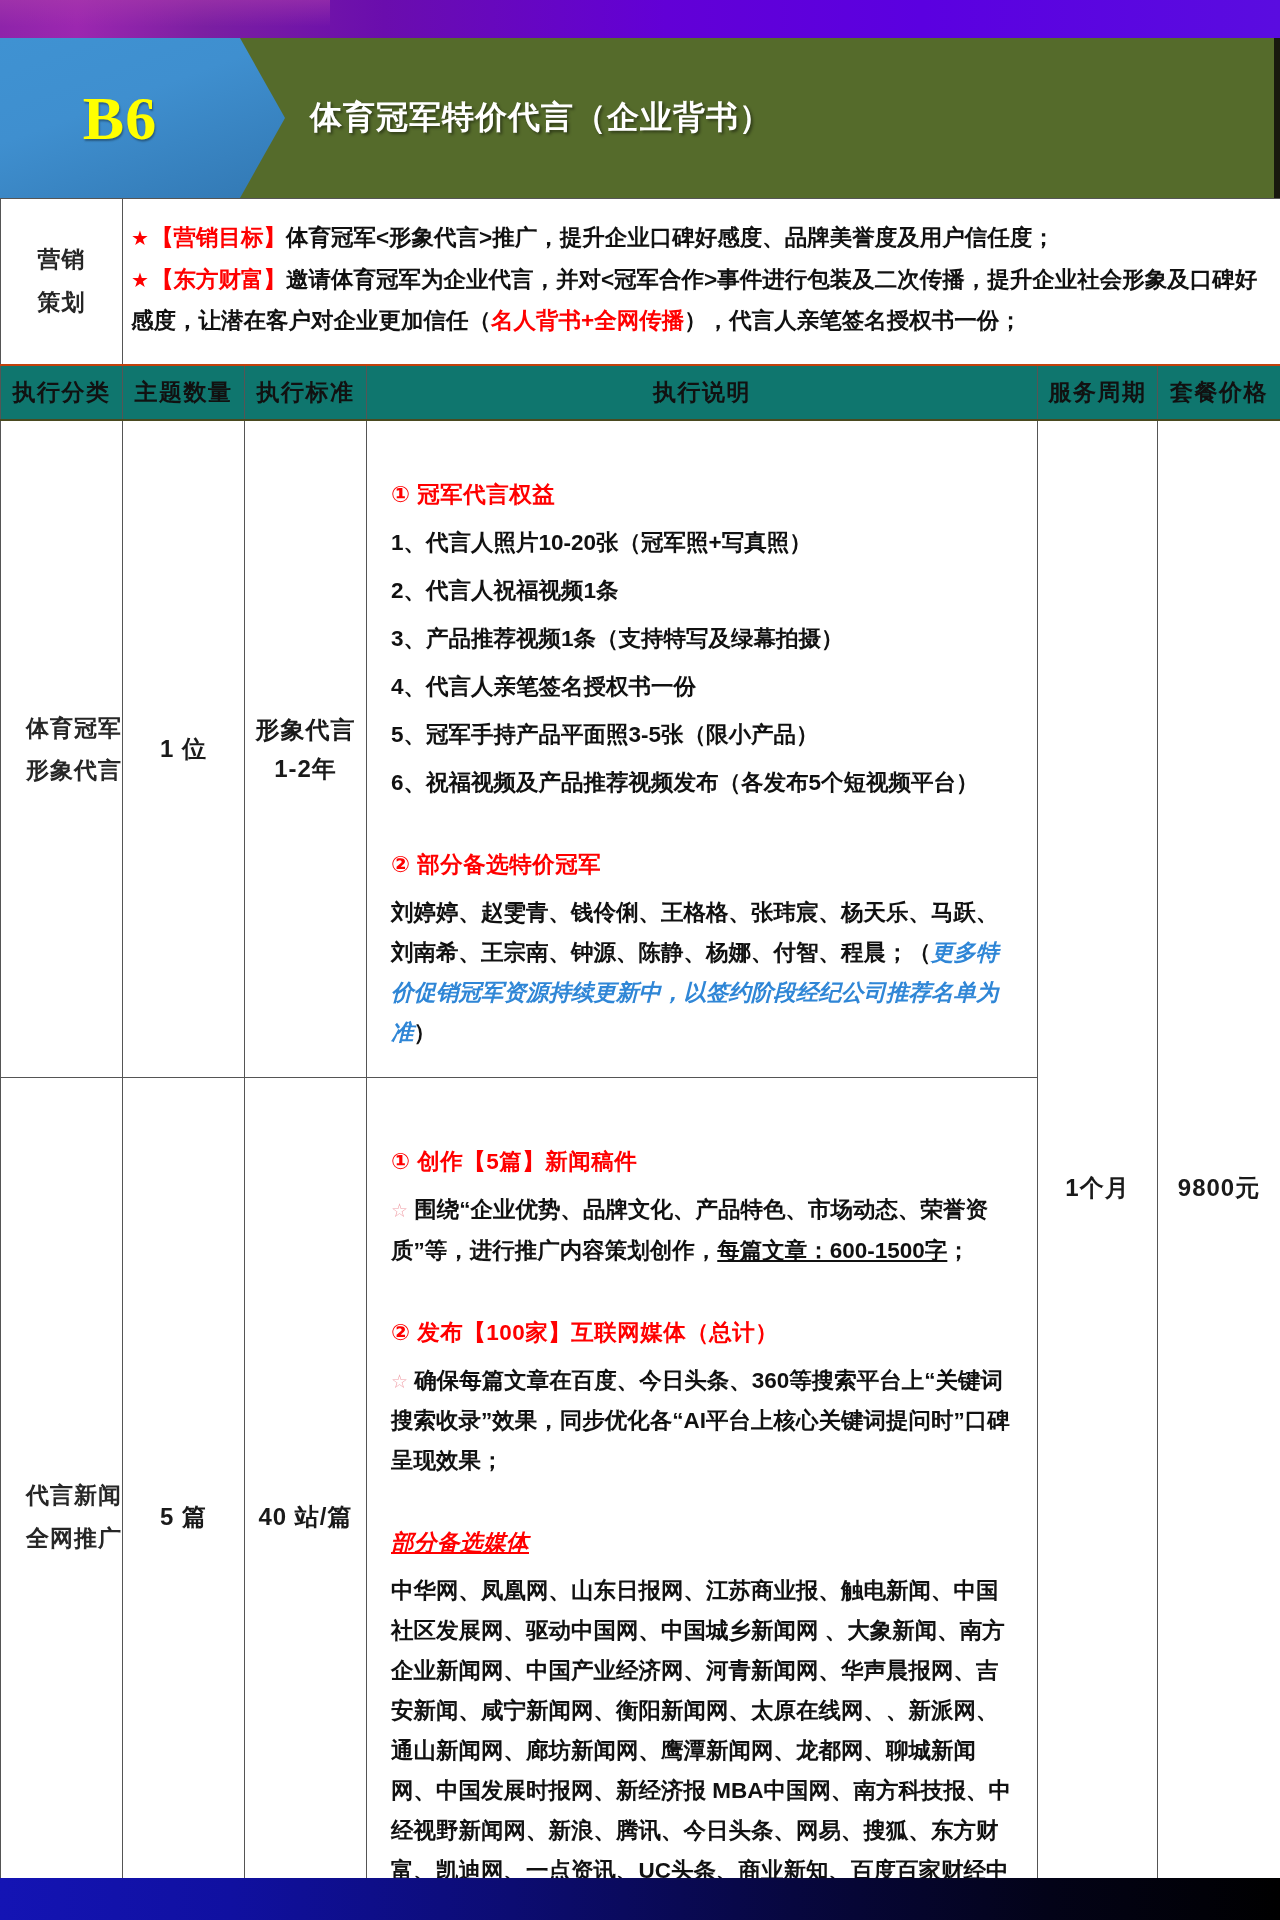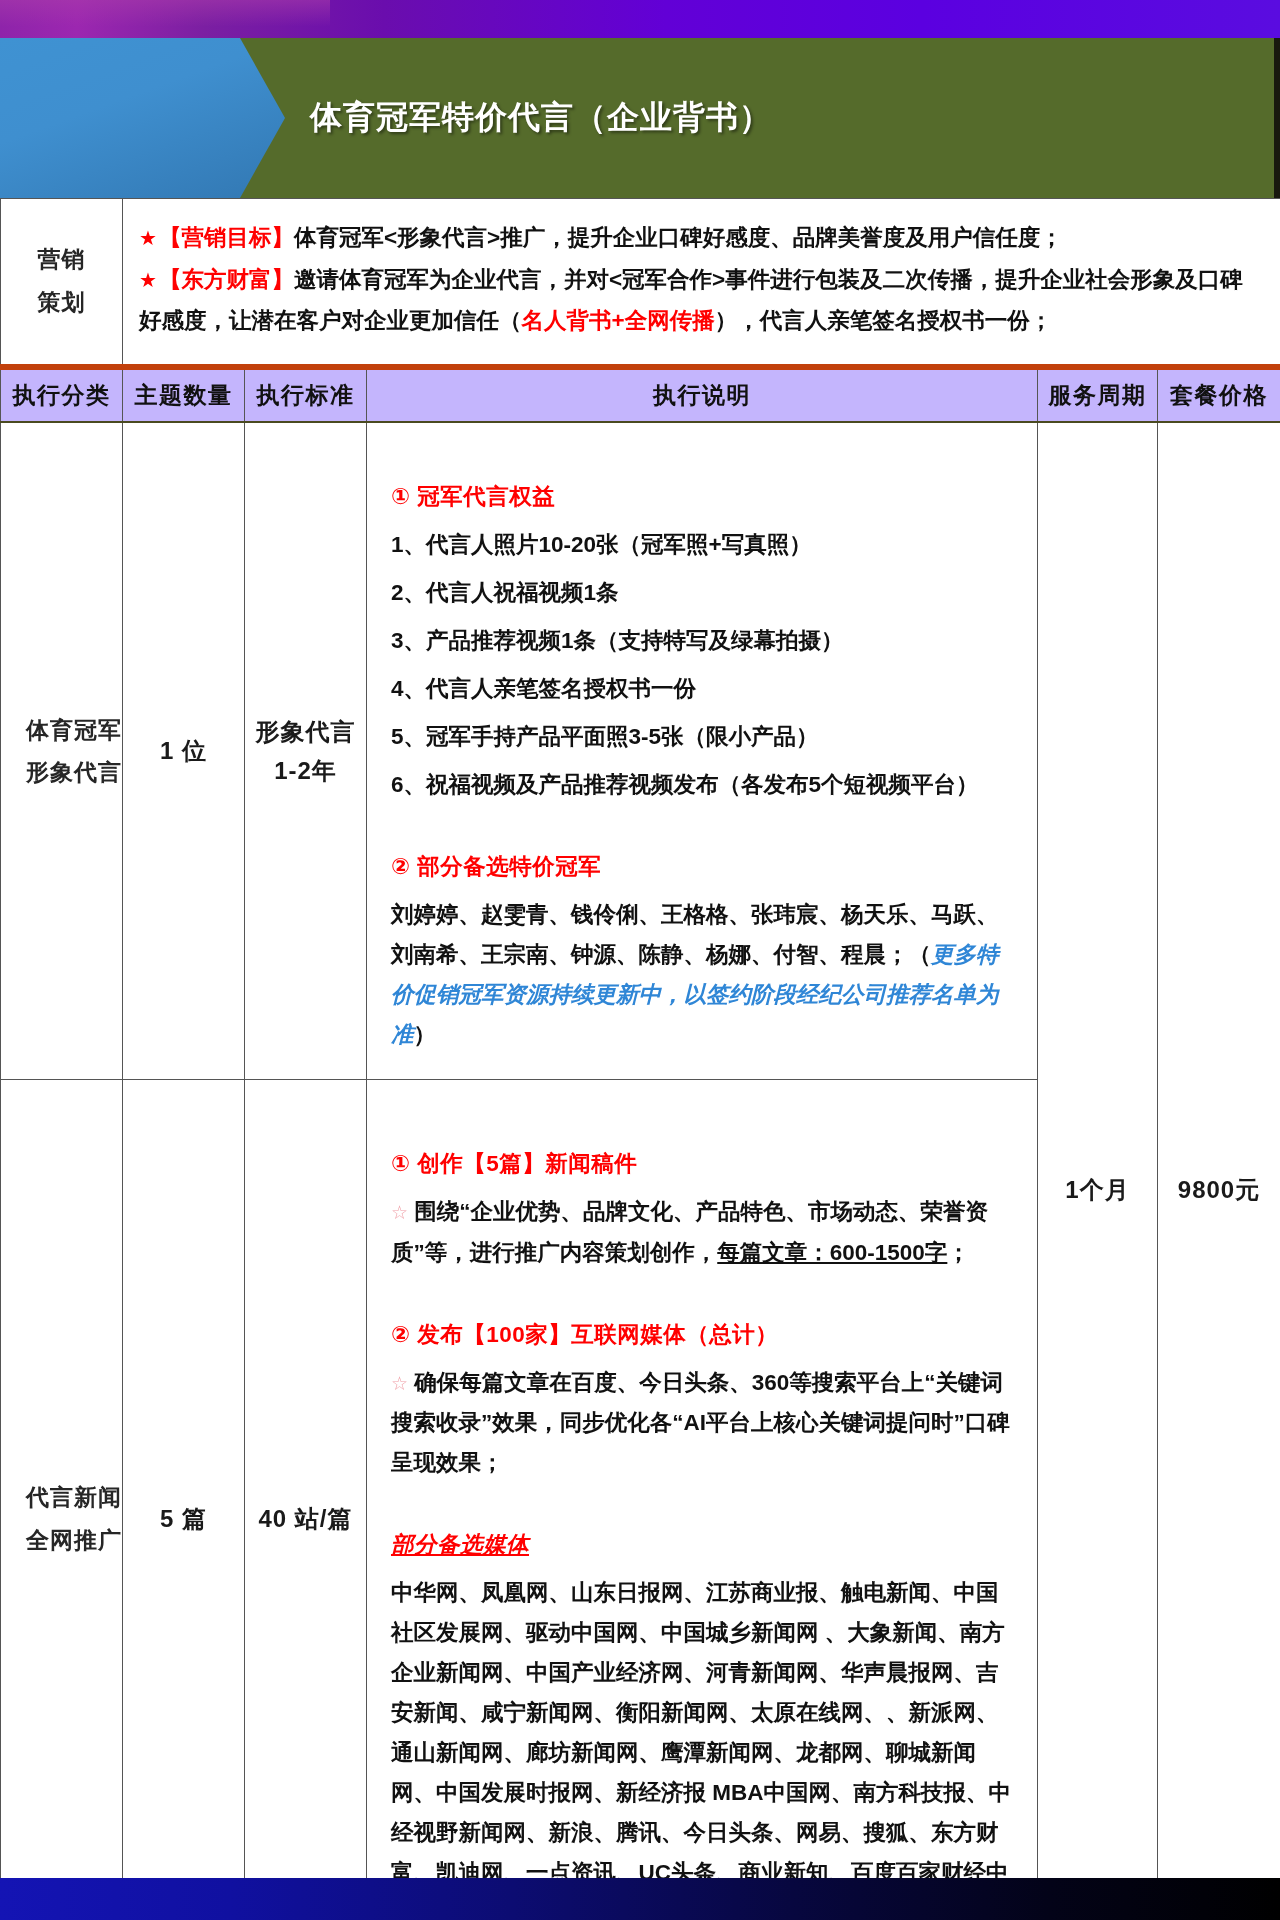--- a/index.html
+++ b/index.html
@@ -100,40 +100,40 @@
     background: #fbe5d5;
     text-align: center;
     font-size: 23px;
     font-weight: 700;
     color: #262626;
     line-height: 1.9;
     letter-spacing: 1px;
     border-left: none;
   }
   .mk-body {
-    padding: 18px 18px 22px 16px;
+    padding: 18px 18px 22px 8px;
     font-size: 22.5px;
     line-height: 1.85;
     color: #111111;
     font-weight: 700;
   }
   .mk-body p { margin: 0; }
   .star { color: #ff0000; font-size: 20px; margin-right: 2px; }
   .red-b { color: #ff0000; font-weight: 700; }
 
   
   .hdr td {
-    background: #c4b5fd;
+    background: #0f766e;
     text-align: center;
     font-size: 23px;
     font-weight: 700;
     color: #111111;
     height: 55px;
     letter-spacing: 1.5px;
-    border-top: 6px solid #c2410c;
+    border-top: 2px solid #c2410c;
     border-bottom: 2px solid #4a4a20;
   }
 
   
   .ctr {
     text-align: center;
     font-size: 24px;
     color: #1a1a1a;
     font-weight: 600;
     line-height: 1.65;
@@ -191,20 +191,21 @@
 </style>
 </head>
 <body>
 
 <div id="page">
 
   <div class="purple-strip"></div>
 
   <div class="banner">
     <div class="chevron"></div>
+    <div class="chevron-label">B6</div>
     <div class="banner-title">体育冠军特价代言（企业背书）</div>
     <div class="banner-dark-edge"></div>
   </div>
 
   <table class="tbl">
     <colgroup>
       <col class="c-cat">
         <col class="c-num">
         <col class="c-std">
       <col class="c-desc">

